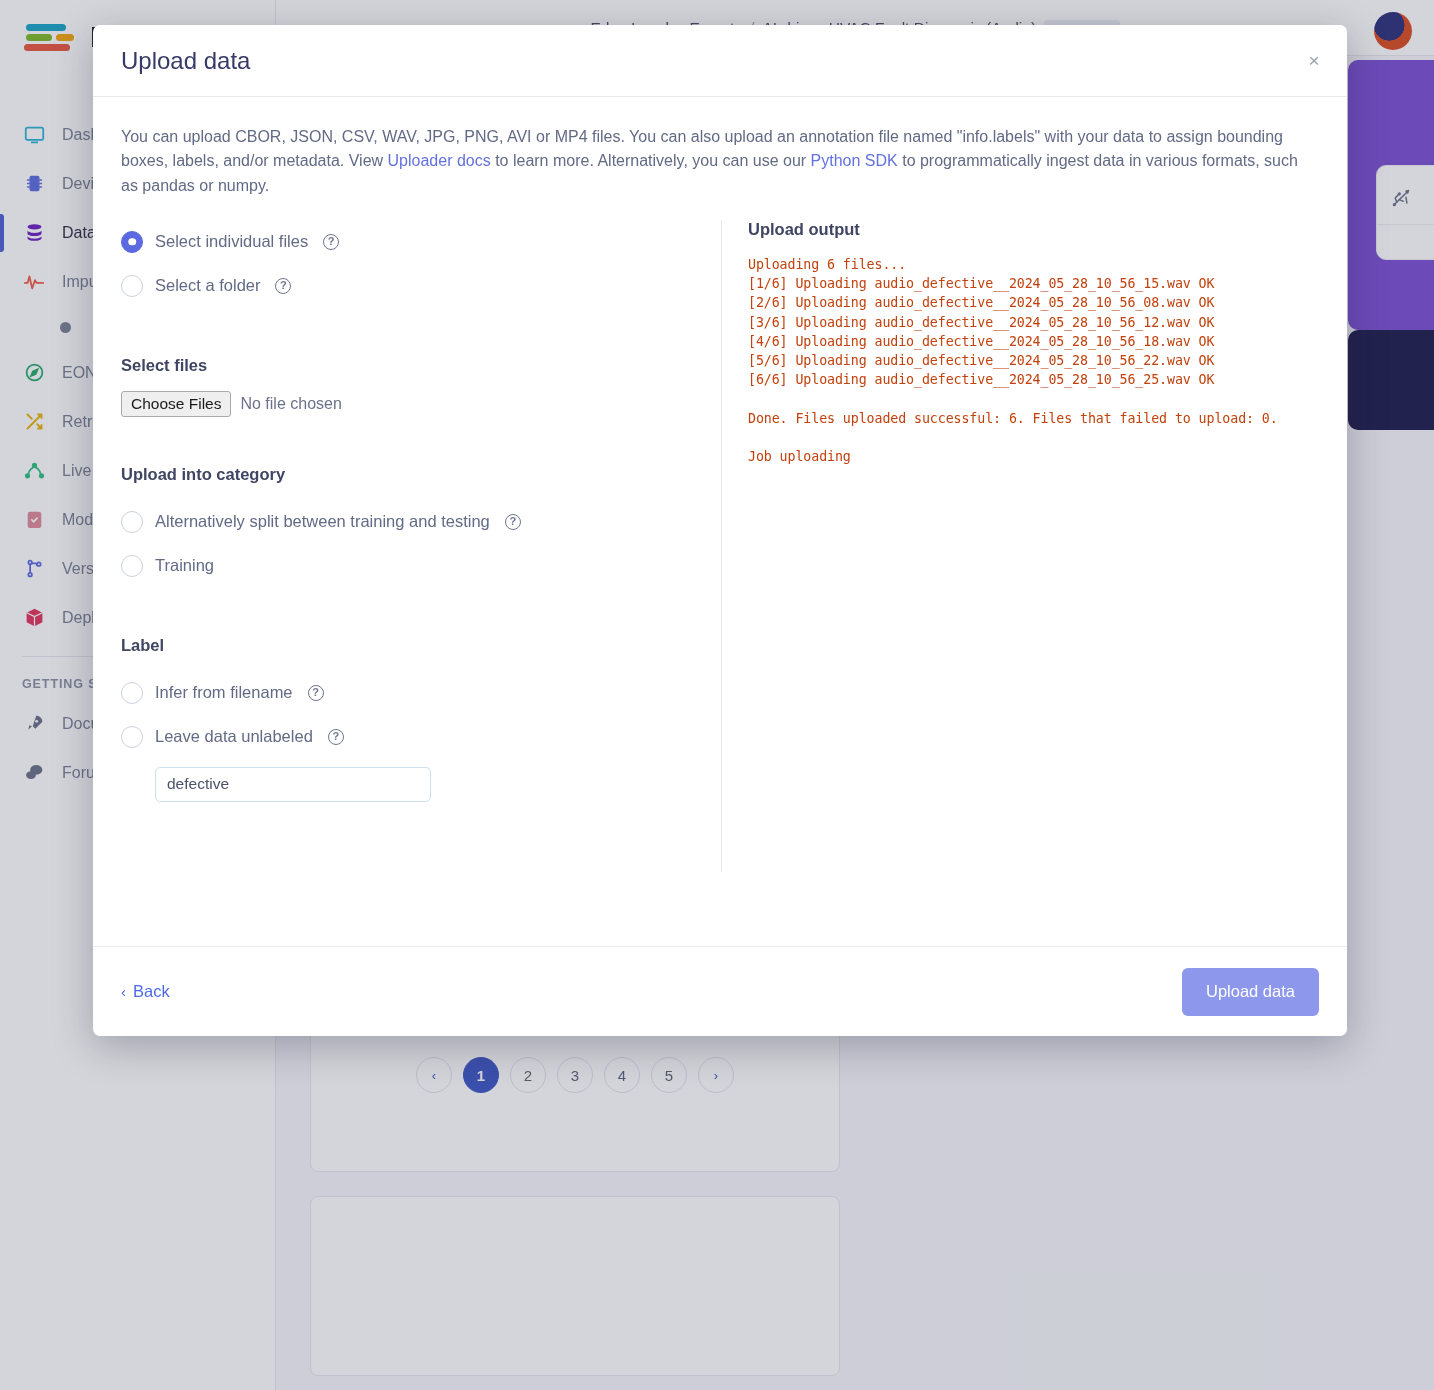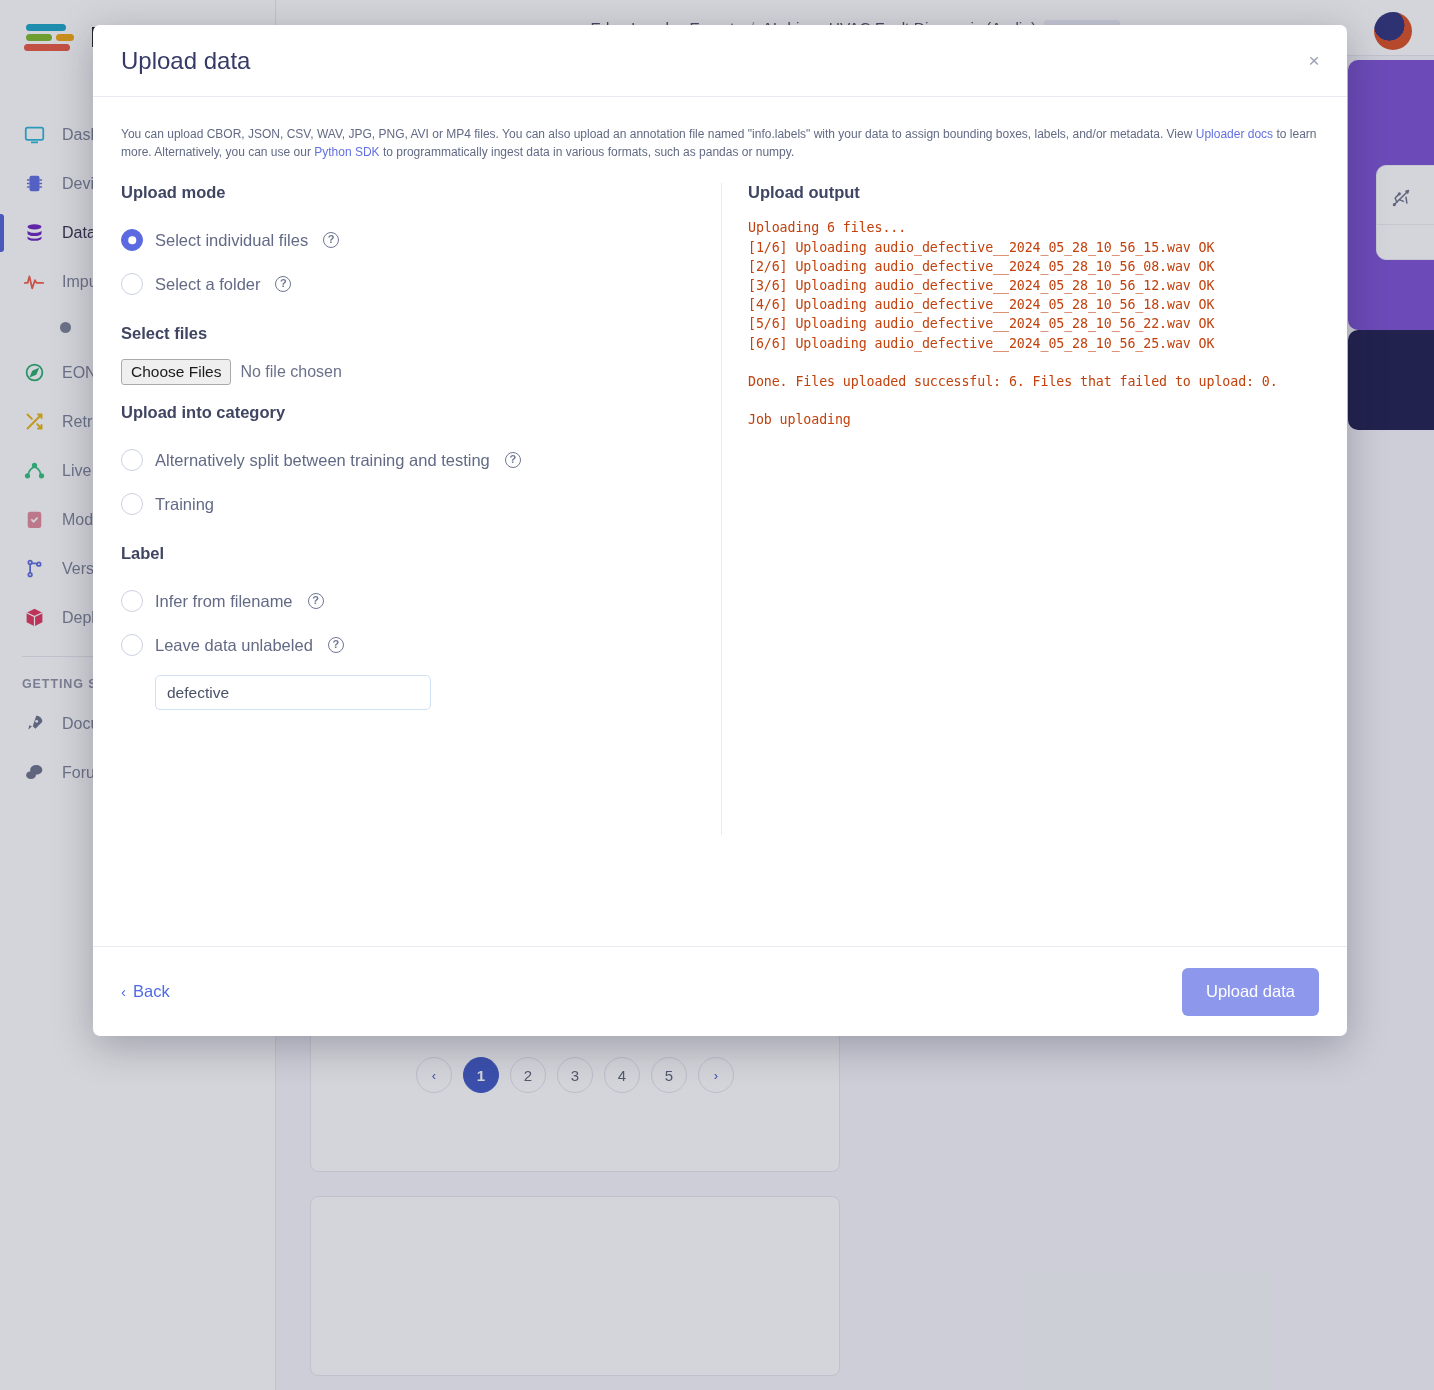--- a/index.html
+++ b/index.html
@@ -137,35 +137,35 @@
   }
   .modal-title { font-size: 24px; color: #363a66; font-weight: 500; }
   .modal-close {
     position: absolute; right: 22px; top: 26px; width: 22px; height: 22px;
     font-size: 19px; line-height: 20px; color: #9ba1b4; text-align: center;
     cursor: pointer;
   }
   .modal-body { flex: 1 1 auto; padding: 28px 28px 0 28px; overflow: hidden; }
 
   .intro-p {
-    font-size: 12px; line-height: 1.52; color: #626a85; margin: 0 0 22px 0;
+    font-size: 16px; line-height: 1.52; color: #626a85; margin: 0 0 22px 0;
     max-width: 1200px;
   }
   .intro-p.second { margin-bottom: 28px; }
   a.inline-link { color: #6271e0; text-decoration: none; }
 
   .cols { display: flex; gap: 0; }
   .col-left { width: 600px; padding-right: 28px; }
   .col-right { flex: 1; border-left: 1px solid #e9ebf2; padding-left: 26px; min-height: 652px; }
 
   .sec-title {
     font-size: 16.5px; font-weight: 700; color: #3f4562;
     margin: 0 0 16px 0;
   }
-  .sec-title.spaced { margin-top: 18px; }
+  .sec-title.spaced { margin-top: 48px; }
 
   .radio-row {
     display: flex; align-items: center; gap: 12px; height: 44px;
     font-size: 16.5px; color: #626a85;
   }
   .radio {
     width: 22px; height: 22px; border-radius: 50%;
     border: 1.6px solid #ccd1e0; background: #fff; flex: 0 0 22px;
     position: relative;
   }
@@ -428,21 +428,20 @@
 
     <p class="intro-p">
       <span>You can upload CBOR, JSON, CSV, WAV, JPG, PNG, AVI or MP4 files. You can also upload an annotation file named "info.labels" with your data to assign bounding boxes, labels, and/or metadata. View </span><a class="inline-link" href="#">Uploader docs</a><span> to learn more. Alternatively, you can use our </span><a class="inline-link" href="#">Python SDK</a><span> to programmatically ingest data in various formats, such as pandas or numpy.</span>
     </p>
 
 
     <div class="cols">
 
       <div class="col-left">
 
-        <div class="sec-title">Upload mode</div>
         <div class="radio-row">
           <span class="radio on"></span>
           <span>Select individual files</span>
           <span class="qmark">?</span>
         </div>
         <div class="radio-row">
           <span class="radio"></span>
           <span>Select a folder</span>
           <span class="qmark">?</span>
         </div>

